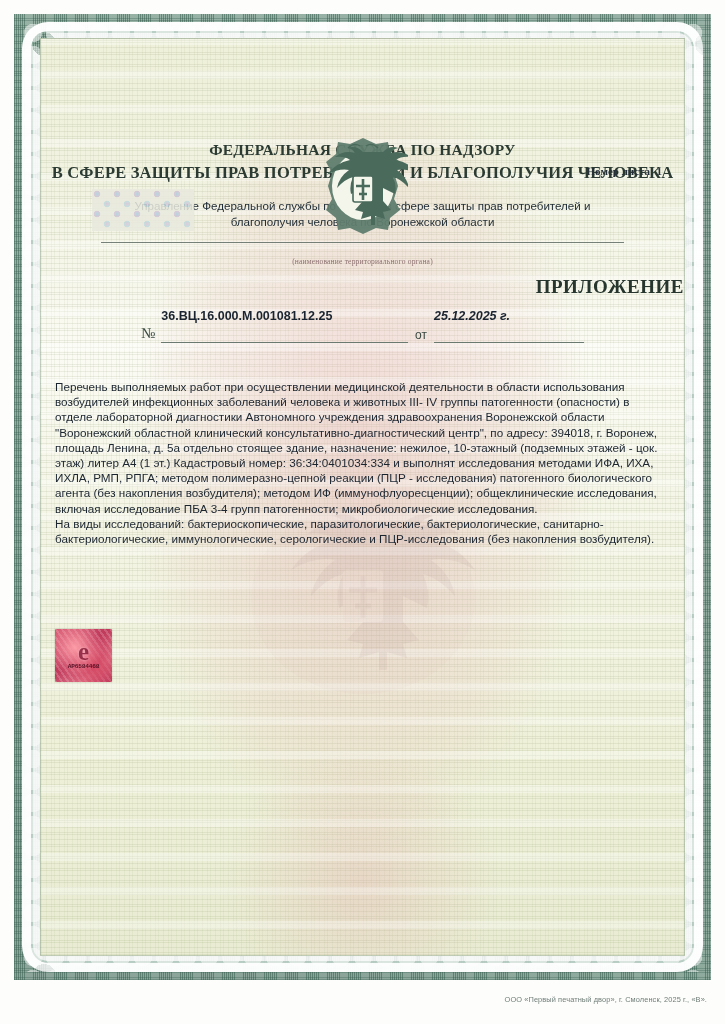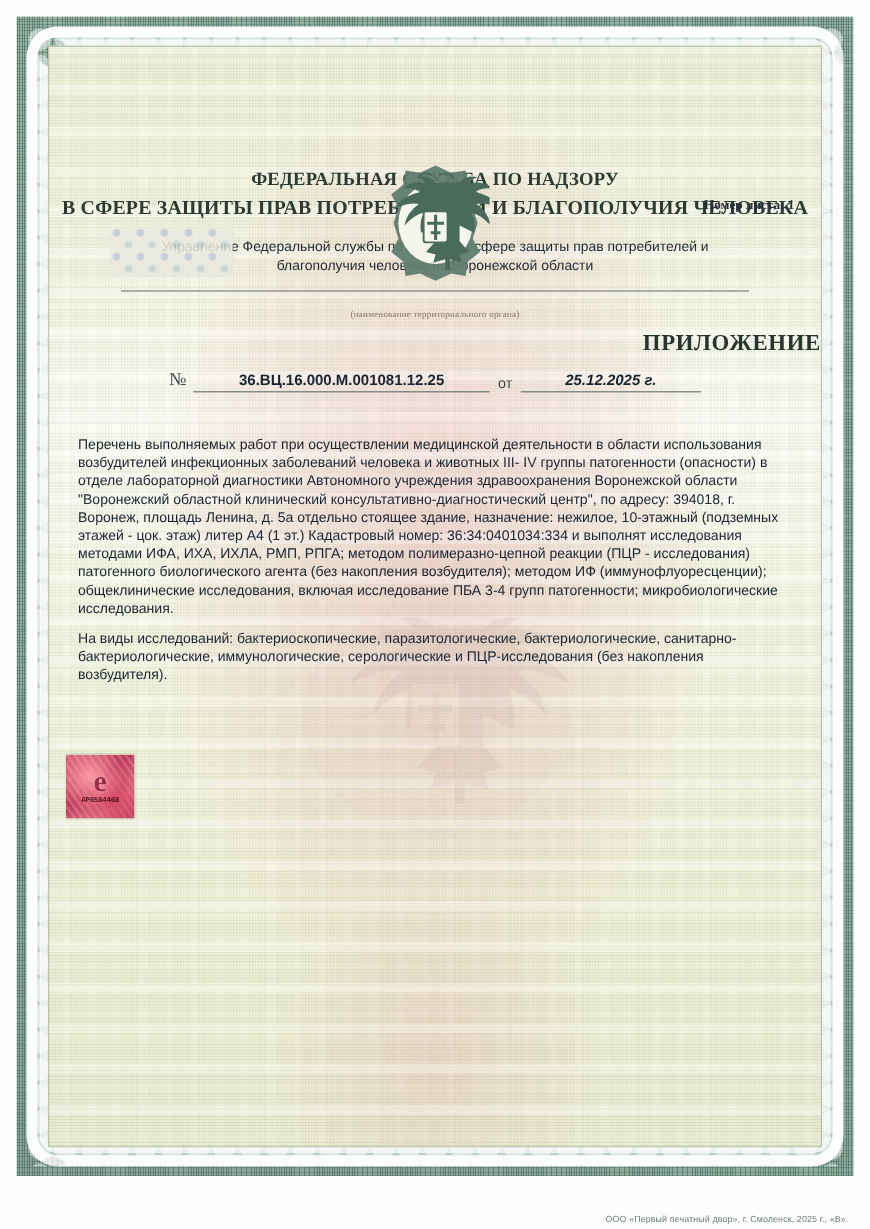--- a/index.html
+++ b/index.html
@@ -192,43 +192,42 @@
   .numrow .lbl {
     font-family: "Liberation Serif", serif;
     font-size: 15px;
     color: #3a4a42;
     padding-right: 6px;
     padding-bottom: 1px;
   }
   .numrow .fill {
     flex: 1;
     border-bottom: 1px solid #6a7a70;
-    text-align: center;
     font-weight: bold;
     color: #1a2430;
     font-size: 12.5px;
-    padding-bottom: 2px;
+    padding-bottom: 19px;
   }
   .numrow .fill.date { flex: 0 0 150px; font-style: italic; }
   .numrow .ot {
     font-family: Liberation Sans, sans-serif;
     font-size: 12px;
     color: #3a4a42;
     padding: 0 7px 1px 7px;
   }
 
   
   .body-text {
     margin: 36px 14px 0 14px;
     font-size: 11.7px;
     line-height: 15.2px;
     color: #1b2530;
     text-align: left;
   }
-  .body-text p { margin: 10px; }
+  .body-text p { margin: 0; }
 
   
   .hologram {
     position: absolute;
     left: 14px; top: 490px;
     width: 57px; height: 53px;
     z-index: 7;
     background:
       radial-gradient(circle at 35% 35%, rgba(255,160,170,0.95), transparent 55%),
       radial-gradient(circle at 70% 70%, rgba(210,60,90,0.85), transparent 60%),
@@ -269,21 +268,20 @@
     pointer-events: none;
   }
 
   
   .footer {
     position: absolute;
     right: 18px; top: 995px;
     font-size: 7.4px;
     color: #6f7d78;
     letter-spacing: 0.1px;
-    margin-top: 16px;
   }
 </style>
 </head>
 <body>
 
 <div class="sheet">
 
   <div class="border-frame"></div>
   <div class="scallop"></div>
 

